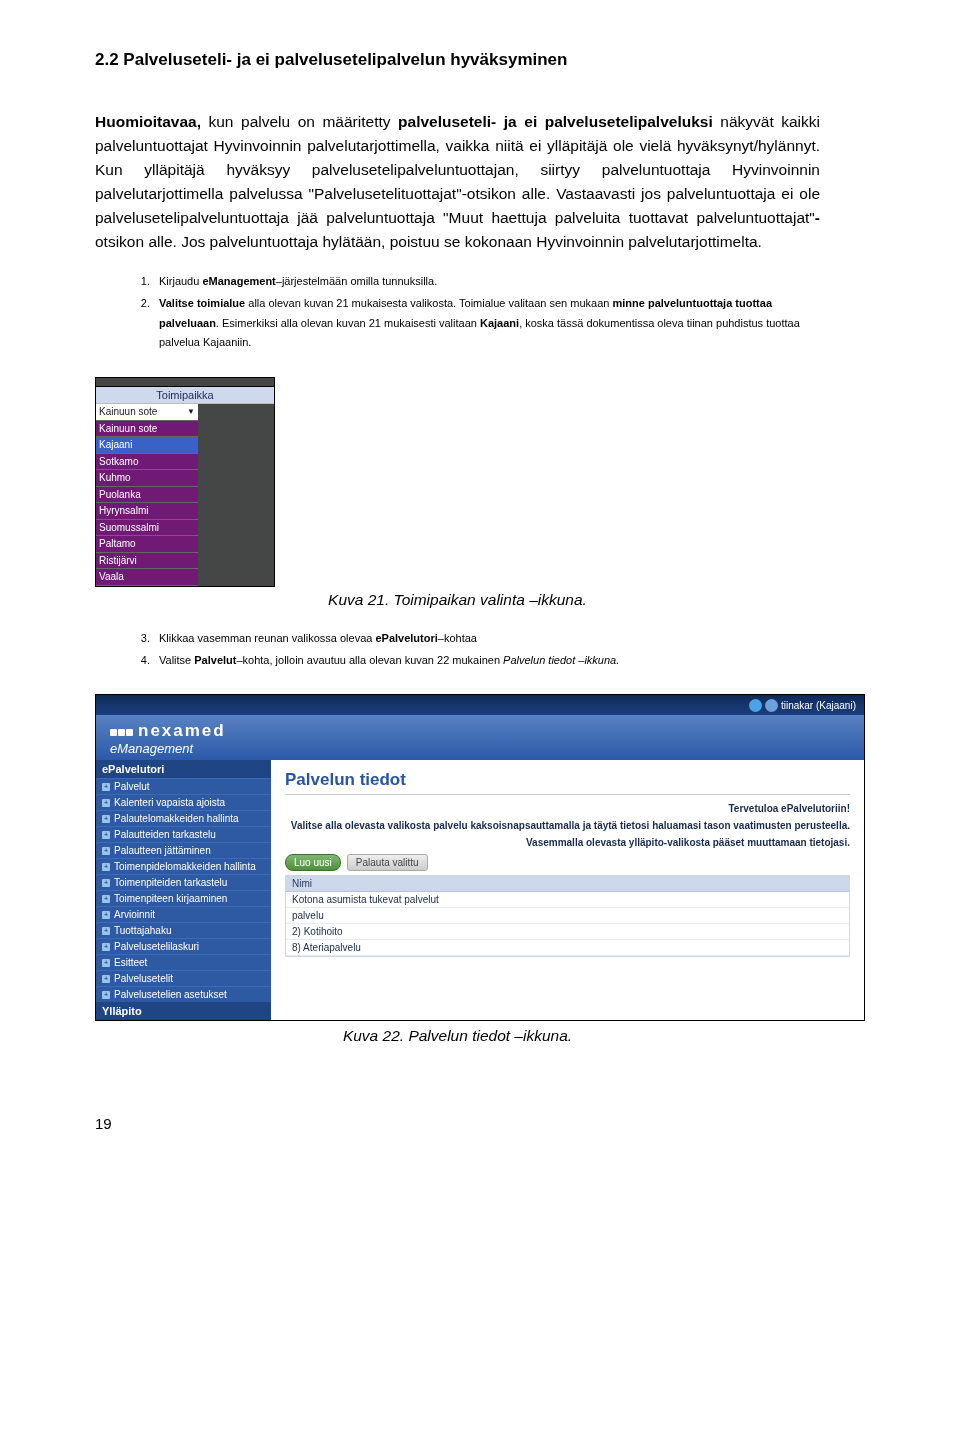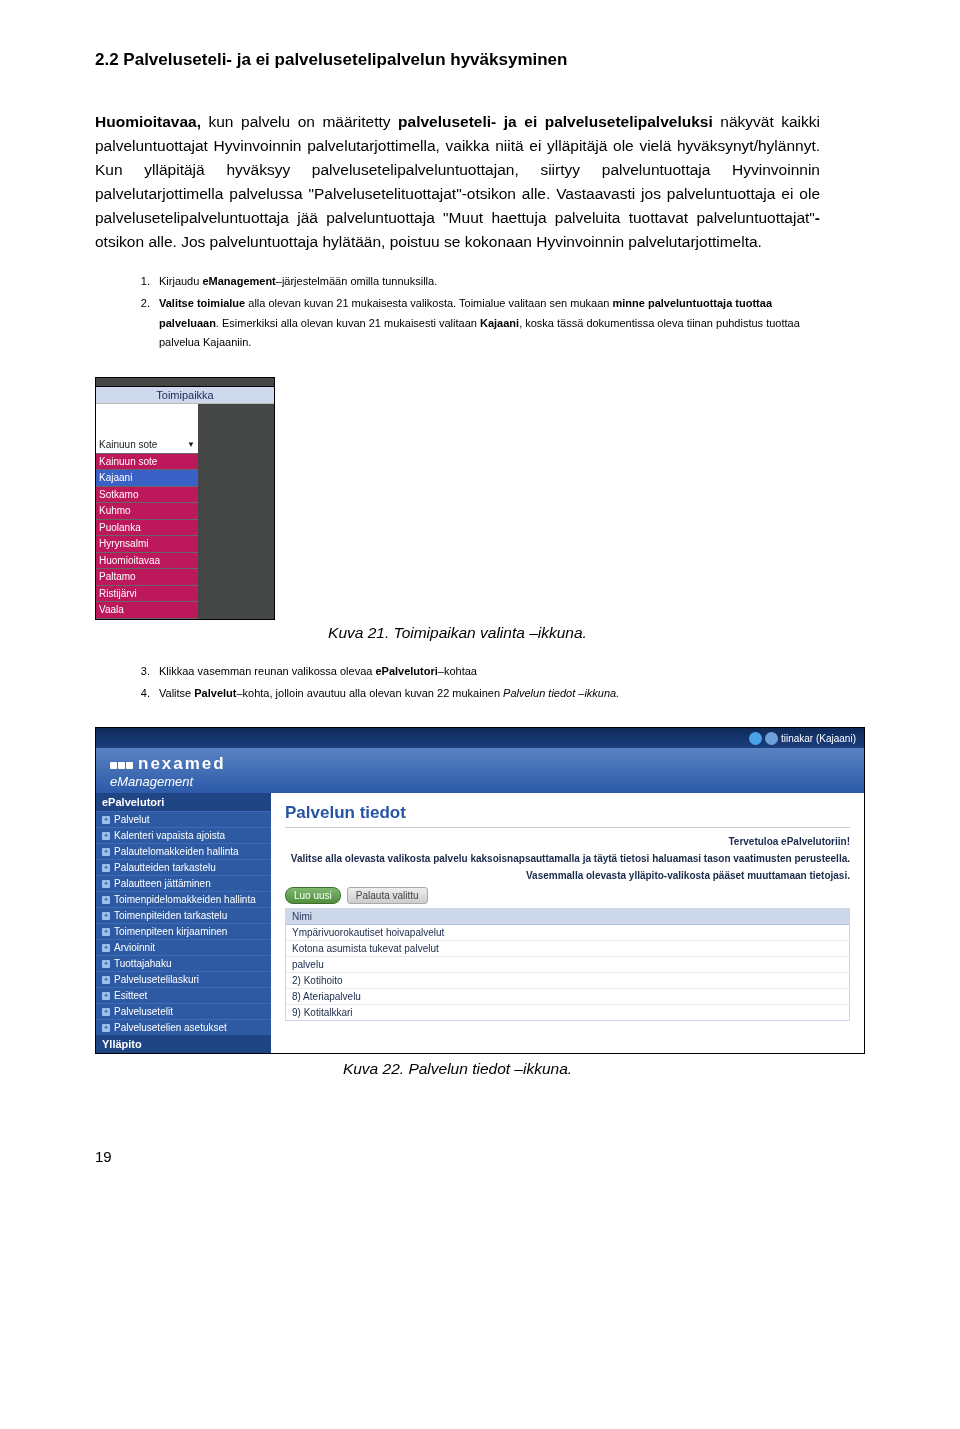--- a/index.html
+++ b/index.html
@@ -56,22 +56,21 @@
       font-size: 11px;
       text-align: center;
       padding: 2px 0;
       border-bottom: 1px solid #bbb;
     }
     .fig1-body {
       display: flex;
     }
     .fig1-list {
       width: 102px;
-      background: #be185d;
-      margin-top: 33px;
+      background: #701a75;
     }
     .fig1-item {
       font-size: 10px;
       line-height: 1.35;
       padding: 1px 3px;
       color: #fff;
       border-bottom: 1px solid #666;
     }
     .fig1-item.sel {
       background: #3a62c6;
@@ -291,21 +290,21 @@
           <div class="fig1-item white">
             <span>Kainuun sote</span>
             <span class="dropdown-arrow">▼</span>
           </div>
           <div class="fig1-item">Kainuun sote</div>
           <div class="fig1-item sel">Kajaani</div>
           <div class="fig1-item">Sotkamo</div>
           <div class="fig1-item">Kuhmo</div>
           <div class="fig1-item">Puolanka</div>
           <div class="fig1-item">Hyrynsalmi</div>
-          <div class="fig1-item">Huomioitavaa</div>
+          <div class="fig1-item">Suomussalmi</div>
           <div class="fig1-item">Paltamo</div>
           <div class="fig1-item">Ristijärvi</div>
           <div class="fig1-item">Vaala</div>
         </div>
         <div class="fig1-rest"></div>
       </div>
     </div>
   </div>
   <div class="caption">Kuva 21. Toimipaikan valinta –ikkuna.</div>
 
@@ -405,26 +404,24 @@
           <div class="content-body">
             <div class="bold">Tervetuloa ePalvelutoriin!</div>
             <div class="bold">Valitse alla olevasta valikosta palvelu kaksoisnapsauttamalla ja täytä tietosi haluamasi tason vaatimusten perusteella.</div>
             <div class="bold">Vasemmalla olevasta ylläpito-valikosta pääset muuttamaan tietojasi.</div>
             <div class="btn-row">
               <div class="btn-green">Luo uusi</div>
               <div class="btn-grey">Palauta valittu</div>
             </div>
             <div class="table">
               <div class="th">Nimi</div>
-              <div class="td">Ympärivuorokautiset hoivapalvelut</div>
               <div class="td">Kotona asumista tukevat palvelut</div>
               <div class="td">palvelu</div>
               <div class="td">  2) Kotihoito</div>
               <div class="td">  8) Ateriapalvelu</div>
-              <div class="td last">  9) Kotitalkkari</div>
             </div>
           </div>
         </div>
       </div>
     </div>
   </div>
   <div class="caption">Kuva 22. Palvelun tiedot –ikkuna.</div>
 
   <div class="pagenum">19</div>
 </div>

